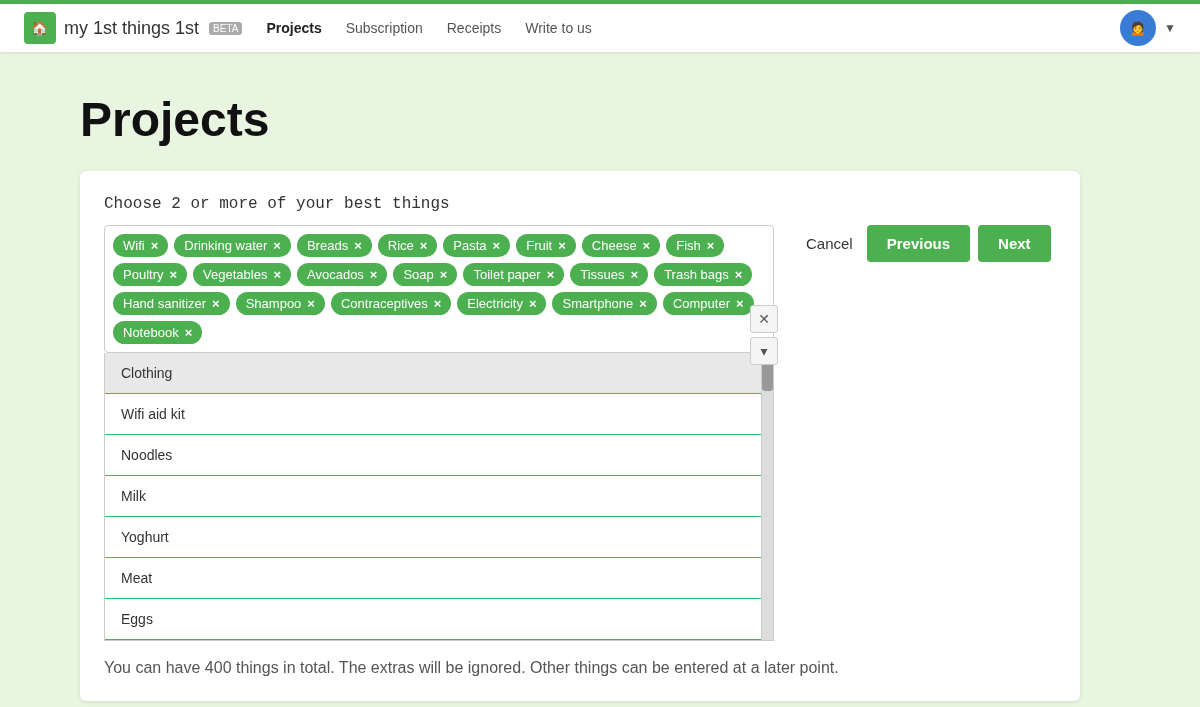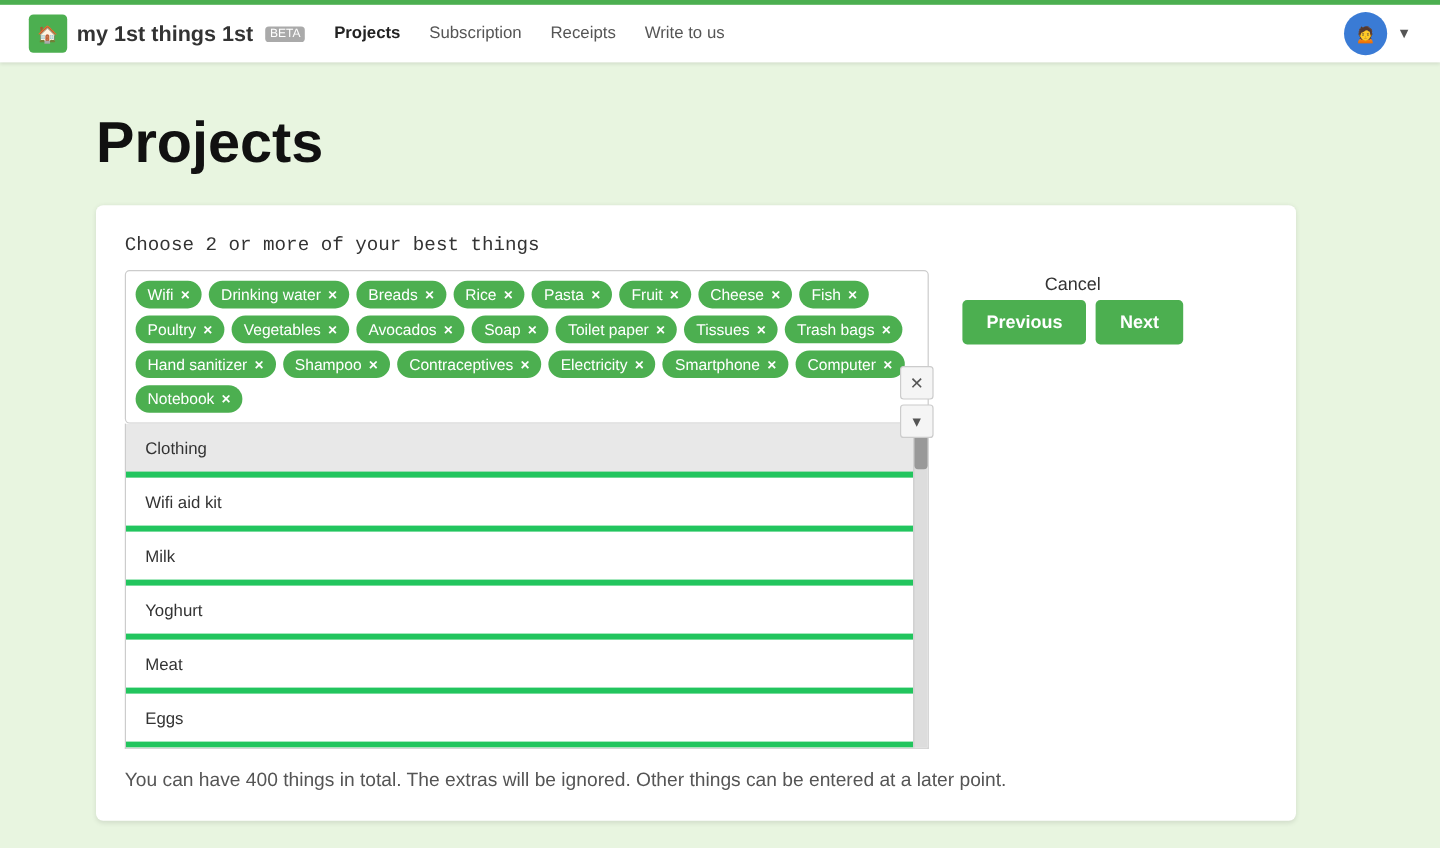--- a/index.html
+++ b/index.html
@@ -27,21 +27,21 @@
     .brand-icon {
       width: 32px;
       height: 32px;
       background: #4caf50;
       border-radius: 4px;
       display: flex; align-items: center; justify-content: center;
       color: white; font-size: 14px; font-weight: bold;
     }
     .brand-text {
       font-size: 18px;
-      font-weight: 700;
+      font-weight: 400;
       color: #333;
     }
     .brand-beta {
       font-size: 10px;
       background: #aaa;
       color: white;
       padding: 1px 4px;
       border-radius: 3px;
       margin-left: 2px;
       vertical-align: super;
@@ -153,22 +153,22 @@
       cursor: pointer;
       font-size: 13px;
       font-weight: bold;
       color: white;
       line-height: 1;
     }
 
     
     .action-buttons {
       display: flex;
-      flex-direction: column;
-      gap: 0;
+      flex-direction: row;
+      gap: 10px;
       min-width: 130px;
     }
     .btn-cancel {
       background: transparent;
       border: none;
       color: #333;
       font-size: 15px;
       cursor: pointer;
       text-align: center;
       padding: 4px;
@@ -185,21 +185,21 @@
     }
     .btn-row {
       display: flex;
       gap: 8px;
     }
     .dropdown-item {
       padding: 12px 16px;
       font-size: 14px;
       color: #333;
       cursor: pointer;
-      border-bottom: 5px solid #22c55e;
+      border-bottom: 1px solid #22c55e;
     }
     .dropdown-item.highlighted { background: #e8e8e8; }
 
     .footer-note {
       font-size: 16px;
       color: #555;
       margin-top: 18px;
     }
 
     .dropdown-container {
@@ -358,20 +358,21 @@
               <span>Notebook</span>
               <span class="tag-remove">×</span>
             </span>
           </div>
 
         <div class="dropdown-with-scroll">
           <div class="dropdown-items-list" id="dropdown-items">
 
           <div class="dropdown-item highlighted">Clothing</div>
               <div class="dropdown-item">Wifi aid kit</div>
+              <div class="dropdown-item">Noodles</div>
               <div class="dropdown-item">Milk</div>
               <div class="dropdown-item">Yoghurt</div>
               <div class="dropdown-item">Meat</div>
               <div class="dropdown-item">Eggs</div>
             </div>
           <div class="scrollbar-area">
             <div class="scrollbar-thumb"></div>
           </div>
         </div>
       </div>

